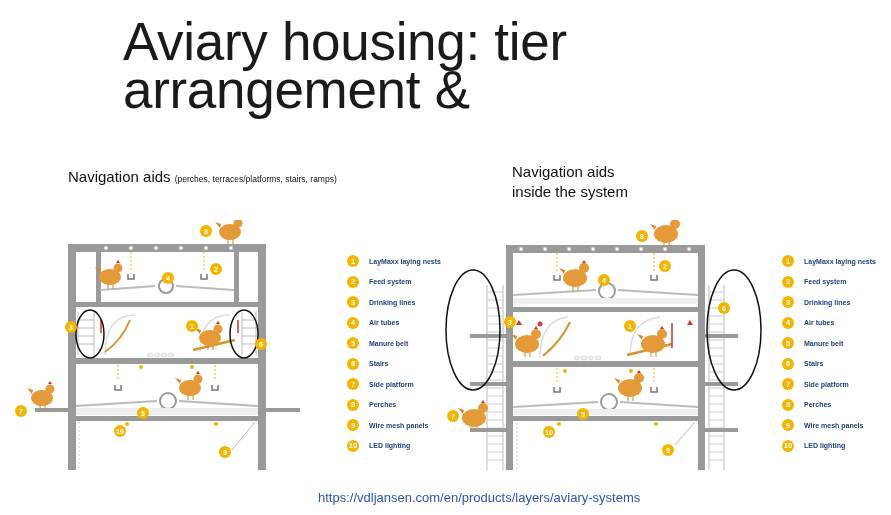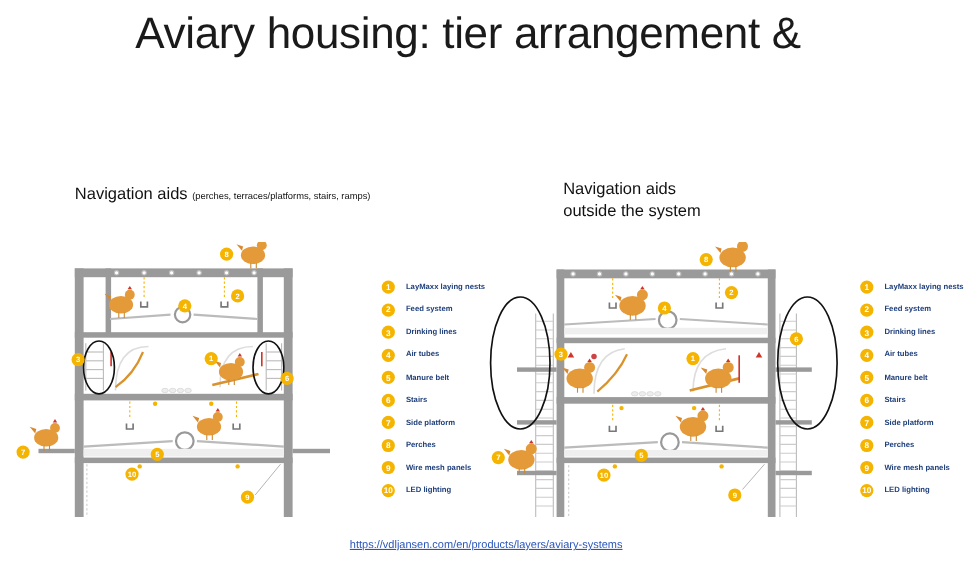--- a/index.html
+++ b/index.html
@@ -1,40 +1,40 @@
 <!DOCTYPE html>
 <html><head>
 <meta charset="utf-8">
 <style>
   html, body { margin:0; padding:0; background:#ffffff; }
   body { width:891px; height:515px; position:relative; overflow:hidden; font-family:"Liberation Sans", sans-serif; color:#222; }
-  .title { position:absolute; left:123px; top:7px; width:700px; font-family:"Liberation Sans", sans-serif; font-size:40px; line-height:48px; color:#1a1a1a; font-weight:normal; letter-spacing:-0.3px; }
+  .title { position:absolute; left:123px; top:18px; width:700px; font-family:"Liberation Sans", sans-serif; font-size:53px; line-height:48px; color:#1a1a1a; font-weight:normal; letter-spacing:-0.3px; }
   .sub { position:absolute; font-size:15px; line-height:20px; color:#111; }
   .sub small { font-size:8.5px; }
   .legend { position:absolute; }
   .legend .item { display:flex; align-items:center; height:20.5px; }
   .badge { width:12px; height:12px; border-radius:50%; background:#f5b400; color:#fff; font-size:7.5px; font-weight:bold; display:flex; align-items:center; justify-content:center; margin-right:10px; flex:none; }
   .legend .lbl { font-size:7px; font-weight:bold; color:#1f3f7a; white-space:nowrap; }
-  .url { position:absolute; left:318px; top:490px; font-size:10px; color:#2a55b8; text-decoration:underline; }
+  .url { position:absolute; left:318px; top:490px; font-size:13px; color:#2a55b8; }
   svg.diag { position:absolute; }
 </style>
 </head>
 <body>
 
 <div class="title">
   <div>Aviary housing: tier arrangement &amp;</div>
 </div>
 
 <div class="sub" style="left:68px; top:167px;">
   <div><span>Navigation aids</span> <small>(perches, terraces/platforms, stairs, ramps)</small></div>
 </div>
 
 <div class="sub" style="left:512px; top:162px;">
   <div>Navigation aids</div>
-  <div>outside the system</div>
+  <div>inside the system</div>
 </div>
 
 <svg class="diag" style="left:10px; top:220px;" width="300" height="250" viewBox="0 0 300 250">
   <defs>
     <g id="hen">
       <ellipse cx="0" cy="0" rx="11" ry="8" fill="#e59a3a"></ellipse>
       <circle cx="8" cy="-9" r="4.5" fill="#e59a3a"></circle>
       <path d="M6,-14 l2,-3 l2,3 z" fill="#d0352a"></path>
       <path d="M-10,-4 l-5,-6 l6,2 z" fill="#d9882c"></path>
       <line x1="-2" y1="7" x2="-2" y2="12" stroke="#c98a30" stroke-width="1"></line>

